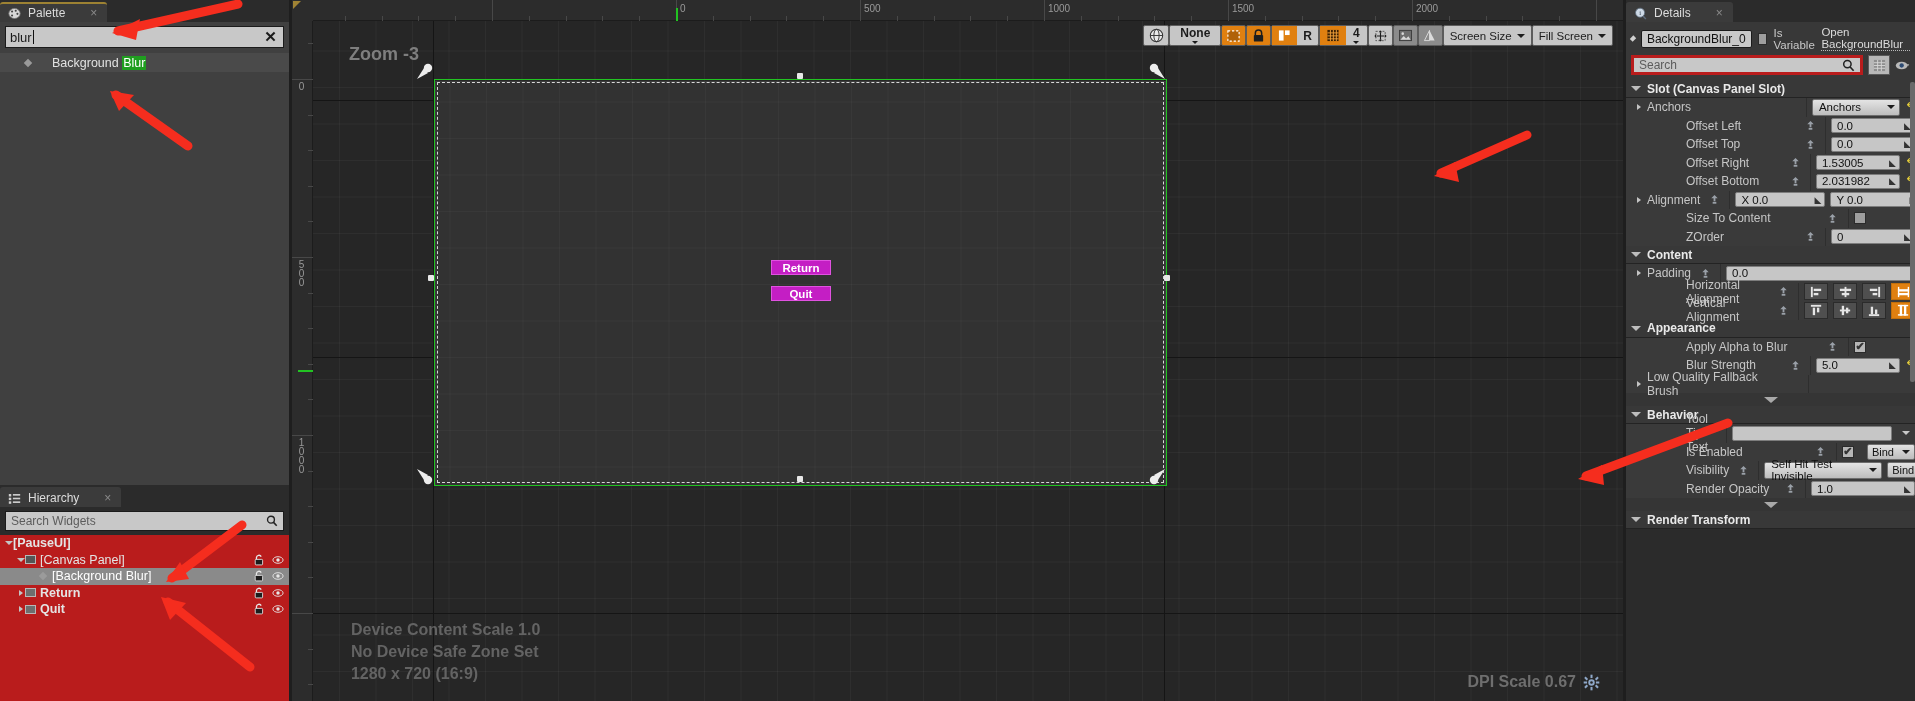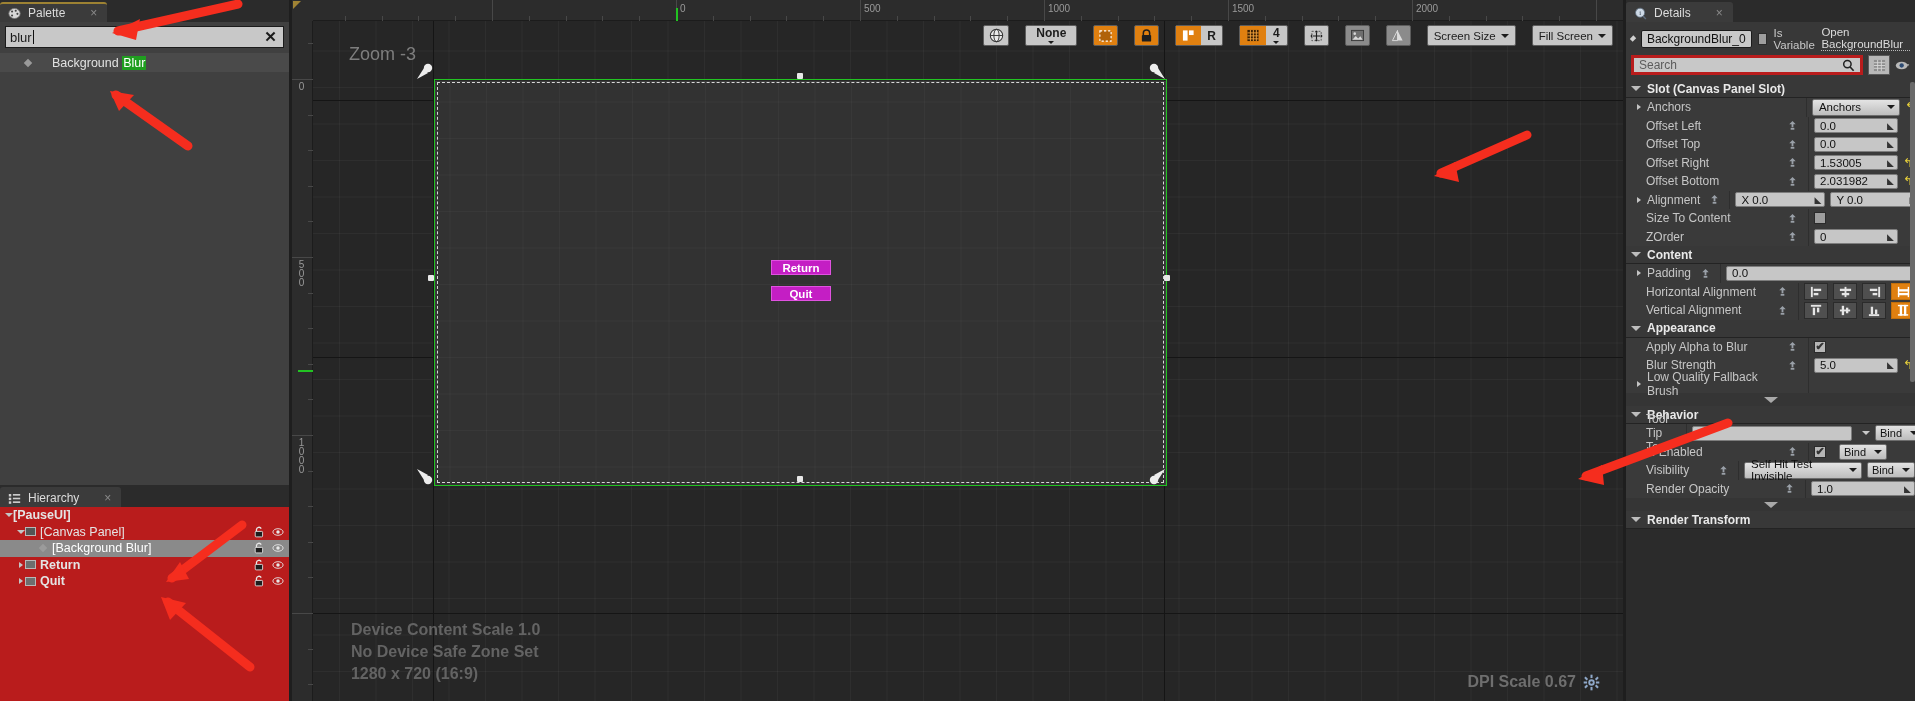--- a/index.html
+++ b/index.html
@@ -103,21 +103,21 @@
       linear-gradient(to right, rgba(255,255,255,.038) 1px, transparent 1px),
       linear-gradient(to bottom, rgba(255,255,255,.038) 1px, transparent 1px);
     background-size: 36.5px 36.5px;
     background-position: 99px -7px;
   }
   .axis-v { position: absolute; left: 120px; top: 0; bottom: 0; width: 1px; background: #151515; }
   .axis-h { position: absolute; top: 79px; left: 0; right: 0; height: 1px; background: #151515; }
   .axis-v2 { position: absolute; left: 851px; top: 0; bottom: 0; width: 1px; background: #151515; }
   .axis-h2 { position: absolute; top: 336px; left: 0; right: 0; height: 1px; background: #151515; }
   .axis-h3 { position: absolute; top: 592px; left: 0; right: 0; height: 1px; background: #151515; }
-  .zoom-label { position: absolute; left: 36px; top: 23px; font-size: 18px; font-weight: normal; color: #7e7e7e; }
+  .zoom-label { position: absolute; left: 36px; top: 23px; font-size: 18px; font-weight: bold; color: #7e7e7e; }
 
   .design-surface {
     position: absolute; left: 122px; top: 60px; width: 731px; height: 405px;
     background: #323232; border: 1px solid rgba(255,255,255,.055);
   }
   .design-surface .innergrid {
     position: absolute; inset: 0;
     background-image:
       linear-gradient(to right, rgba(255,255,255,.03) 1px, transparent 1px),
       linear-gradient(to bottom, rgba(255,255,255,.03) 1px, transparent 1px);
@@ -140,21 +140,21 @@
     position: absolute; background: #c41ec4; border: 1px solid #e052e0;
     color: #fff; font-size: 11.5px; font-weight: bold;
     display: flex; align-items: center; justify-content: center;
     width: 60px; height: 15px;
   }
 
   .vp-info { position: absolute; left: 38px; font-size: 16px; font-weight: bold; color: #636363; white-space: nowrap; }
   .dpi { position: absolute; right: 28px; bottom: 10px; font-size: 16px; font-weight: bold; color: #6e6e6e; display: flex; align-items: center; gap: 7px; }
 
   
-  .vp-toolbar { position: absolute; right: 10px; top: 25px; display: flex; align-items: center; gap: 16px; z-index: 6; }
+  .vp-toolbar { position: absolute; right: 10px; top: 25px; display: flex; align-items: center; gap: 0; z-index: 6; }
   .tb { height: 21px; background: #c6c6c6; border: 1px solid #5c5c5c; border-radius: 2px; display: flex; align-items: center; justify-content: center; color: #1c1c1c; font-size: 11.5px; }
   .tb.group { padding: 0; gap: 0; }
   .tb.orange { background: #e08010; }
   .tb.w { padding: 0 6px; }
   .tb-seg { height: 19px; display: flex; align-items: center; justify-content: center; padding: 0 6px; font-size: 12px; color: #1c1c1c; }
   .tb-seg.on { background: #e08010; }
   .tb.dark { background: #8b8b8b; }
   .cdown { width: 0; height: 0; border-left: 4px solid transparent; border-right: 4px solid transparent; border-top: 4px solid #1c1c1c; margin-left: 5px; }
   .cdown.sm { border-left-width: 3px; border-right-width: 3px; border-top-width: 3px; margin: 2px 0 0 0; }
 
@@ -167,21 +167,21 @@
   .chk .mk { color: #333; font-size: 11px; line-height: 1; font-weight: bold; }
   .openlink { font-size: 11.5px; color: #dcdcdc; border-bottom: 1px dotted #b9b9b9; }
   .det-search { background: #383838; padding: 0 5px 5px 5px; display: flex; align-items: center; gap: 5px; }
   .det-search-box { flex: 1; height: 20px; background: #c8c8c8; border: 3px solid #b91c1c; display: flex; align-items: center; justify-content: space-between; padding: 0 5px; font-size: 12px; color: #5c5c5c; }
   .sq-btn { width: 22px; height: 20px; background: #b8b8b8; border: 1px solid #5a5a5a; display:flex;align-items:center;justify-content:center; }
 
   .det-body { flex: 1; overflow: hidden; position: relative; }
   .sect-head { height: 18px; background: #383838; display: flex; align-items: center; gap: 6px; padding-left: 5px; font-size: 12px; font-weight: bold; color: #e9e9e9; border-bottom: 1px solid #232323; }
   .prow { height: 18.5px; display: flex; align-items: center; background: #3a3a3a; gap: 9px; }
   .pname { width: 150px; display: flex; align-items: center; font-size: 12px; color: #c6c6c6; padding-left: 8px; gap: 4px; }
-  .pname.ind { padding-left: 20px; }
+  .pname.ind { padding-left: 20px; margin-left: 40px; }
   .resetdot { width: 14px; display: flex; align-items: center; justify-content: center; }
   .pval { flex: 1; display: flex; align-items: center; gap: 5px; padding-left: 5px; border-left: 1px solid #2e2e2e; height: 100%; }
   .nin { height: 15px; background: #c6c6c6; border: 1px solid #7d7d7d; border-radius: 2px; display: flex; align-items: center; justify-content: space-between; padding: 0 3px 0 5px; font-size: 11.5px; color: #111; }
   .nin .arr { font-size: 9px; color: #333; }
   .ddn { height: 17px; background: linear-gradient(#e4e4e4,#bdbdbd); border: 1px solid #6d6d6d; border-radius: 2px; display: flex; align-items: center; justify-content: space-between; padding: 0 4px 0 6px; font-size: 11.5px; color: #111; }
   .revert { color: #ead23a; font-size: 12px; line-height: 1; }
   .align-btn { width: 24px; height: 17px; background: #4f4f4f; border: 1px solid #2b2b2b; display: flex; align-items: center; justify-content: center; }
   .align-btn.on { background: #e08010; border-color: #c06f0c; }
   .bindbtn { height: 16px; background: linear-gradient(#e2e2e2,#bcbcbc); border: 1px solid #6d6d6d; border-radius: 2px; display: flex; align-items: center; padding: 0 4px; font-size: 11px; color: #111; gap: 3px; }
   .more-row { height: 13px; background: #353535; display: flex; align-items: center; justify-content: center; }
@@ -234,20 +234,29 @@
           <svg width="13" height="11" viewBox="0 0 16 13">
             <rect x="1" y="1" width="3" height="3" fill="#cfcfcf"></rect>
               <rect x="6" y="1" width="9" height="2" fill="#cfcfcf"></rect>
             <rect x="1" y="5.5" width="3" height="3" fill="#cfcfcf"></rect>
               <rect x="6" y="5.5" width="9" height="2" fill="#cfcfcf"></rect>
             <rect x="1" y="10" width="3" height="3" fill="#cfcfcf"></rect>
               <rect x="6" y="10" width="9" height="2" fill="#cfcfcf"></rect>
           </svg>
           <span>Hierarchy</span>
           <span class="tab-x">×</span>
+        </div>
+      </div>
+      <div class="hier-search">
+        <div class="hier-search-box">
+          <span>Search Widgets</span>
+          <svg width="12" height="12" viewBox="0 0 14 14">
+            <circle cx="5.8" cy="5.5" r="4" fill="none" stroke="#222" stroke-width="1.6"></circle>
+            <line x1="8.8" y1="8.6" x2="12.5" y2="12.6" stroke="#222" stroke-width="1.8"></line>
+          </svg>
         </div>
       </div>
       <div class="tree" id="tree-root">
           <div class="tree-row">
             <span style="display:inline-block;width:4px"></span>
             <span class="mini-tri open">
               <i></i>
             </span>
             <span class="lbl bold">[PauseUI]</span>
           </div>

